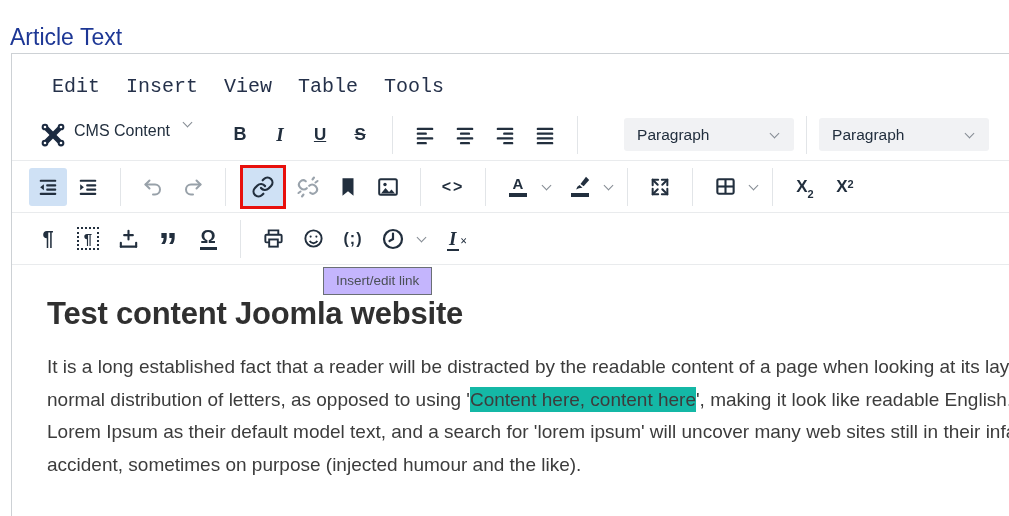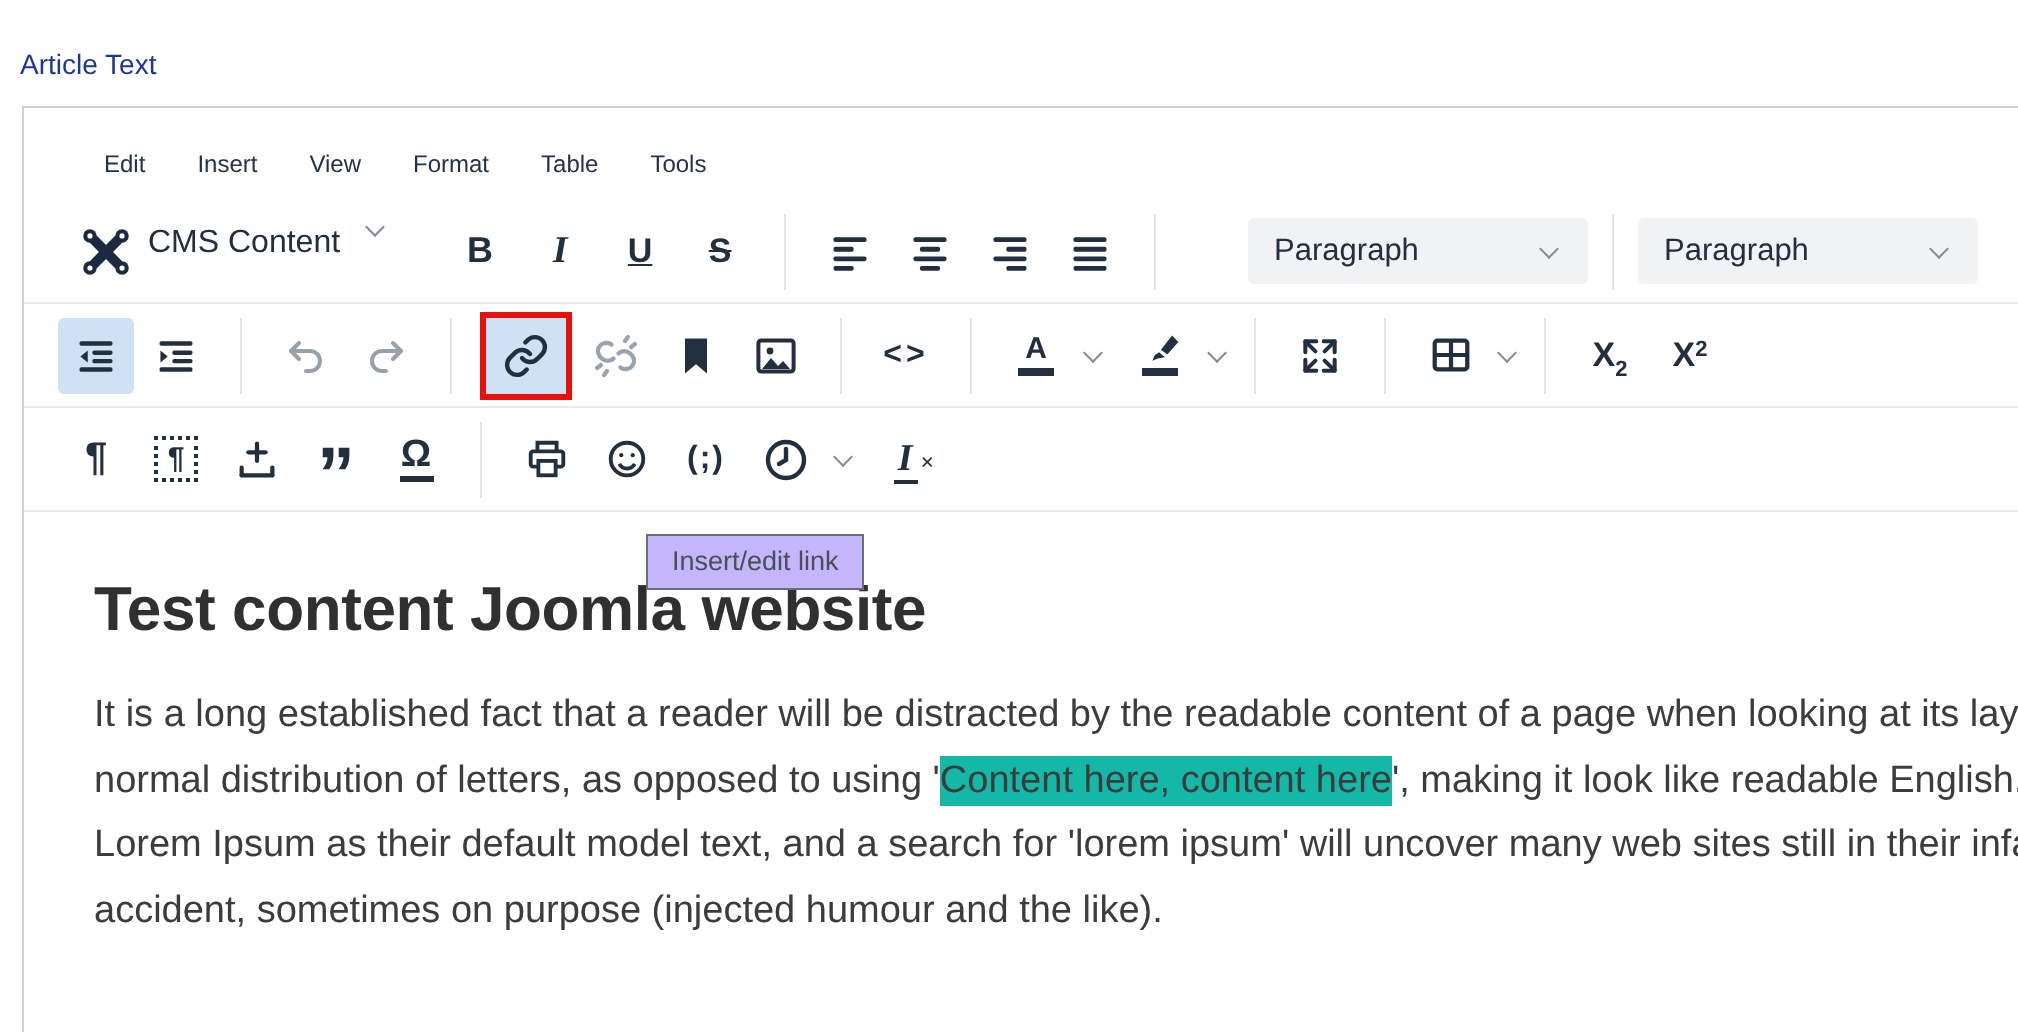--- a/index.html
+++ b/index.html
@@ -1,30 +1,30 @@
 <!DOCTYPE html>
 <html><head>
 <meta charset="utf-8">
 <style>
   * { box-sizing: border-box; }
   html,body { margin:0; padding:0; }
   body {
     width:1009px; height:516px; overflow:hidden; position:relative;
     background:#ffffff; font-family:"Liberation Sans", sans-serif;
   }
-  .article-label { position:absolute; left:10px; top:24px; font-size:14px; color:#1d3795; }
+  .article-label { position:absolute; left:10px; top:24px; font-size:23px; color:#1d3795; }
 
   .editor {
     position:absolute; left:11px; top:53px; width:1200px; height:700px;
     border:1px solid #cdd1d5; background:#fff;
   }
 
   
   .menubar { display:flex; align-items:center; padding:15px 0 5px 27px; }
-  .menu-item { padding:6px 13px; font-size:12px; color:#25314a; cursor:default; }
+  .menu-item { padding:6px 13px; font-size:20px; color:#25314a; cursor:default;font-family:Liberation Mono, monospace; }
 
   
   .tb-row { display:flex; align-items:center; height:52px; border-bottom:1px solid #e9ebed; padding-left:16px; }
   .tb-row1 { padding-left:28px; }
   .btn { min-width:38px; height:38px; border-radius:3px; display:inline-flex; align-items:center;
          justify-content:center; color:#222f3e; margin:0 1px; position:relative; }
   .btn.active { background:#cfe1f5; }
   .btn.disabled { color:#9aa3ac; }
   .sep { width:1px; height:38px; background:#e2e5e8; margin:0 12px; flex:none; }
   svg.ic { display:block; }
@@ -79,21 +79,20 @@
 <body>
 
 <div class="article-label">Article Text</div>
 
 <div class="editor">
 
   <div class="menubar">
     <span class="menu-item">Edit</span>
     <span class="menu-item">Insert</span>
     <span class="menu-item">View</span>
-    <span class="menu-item">Format</span>
     <span class="menu-item">Table</span>
     <span class="menu-item">Tools</span>
   </div>
 
   <div class="tb-row tb-row1">
     <span class="cms-dd">
       <svg class="ic" width="26" height="26" viewBox="0 0 24 24">
         <g stroke="#1b2a40" stroke-width="4.6" stroke-linecap="round" fill="none">
           <path d="M6.5 6.5 L17.5 17.5"></path>
             <path d="M17.5 6.5 L6.5 17.5"></path>

